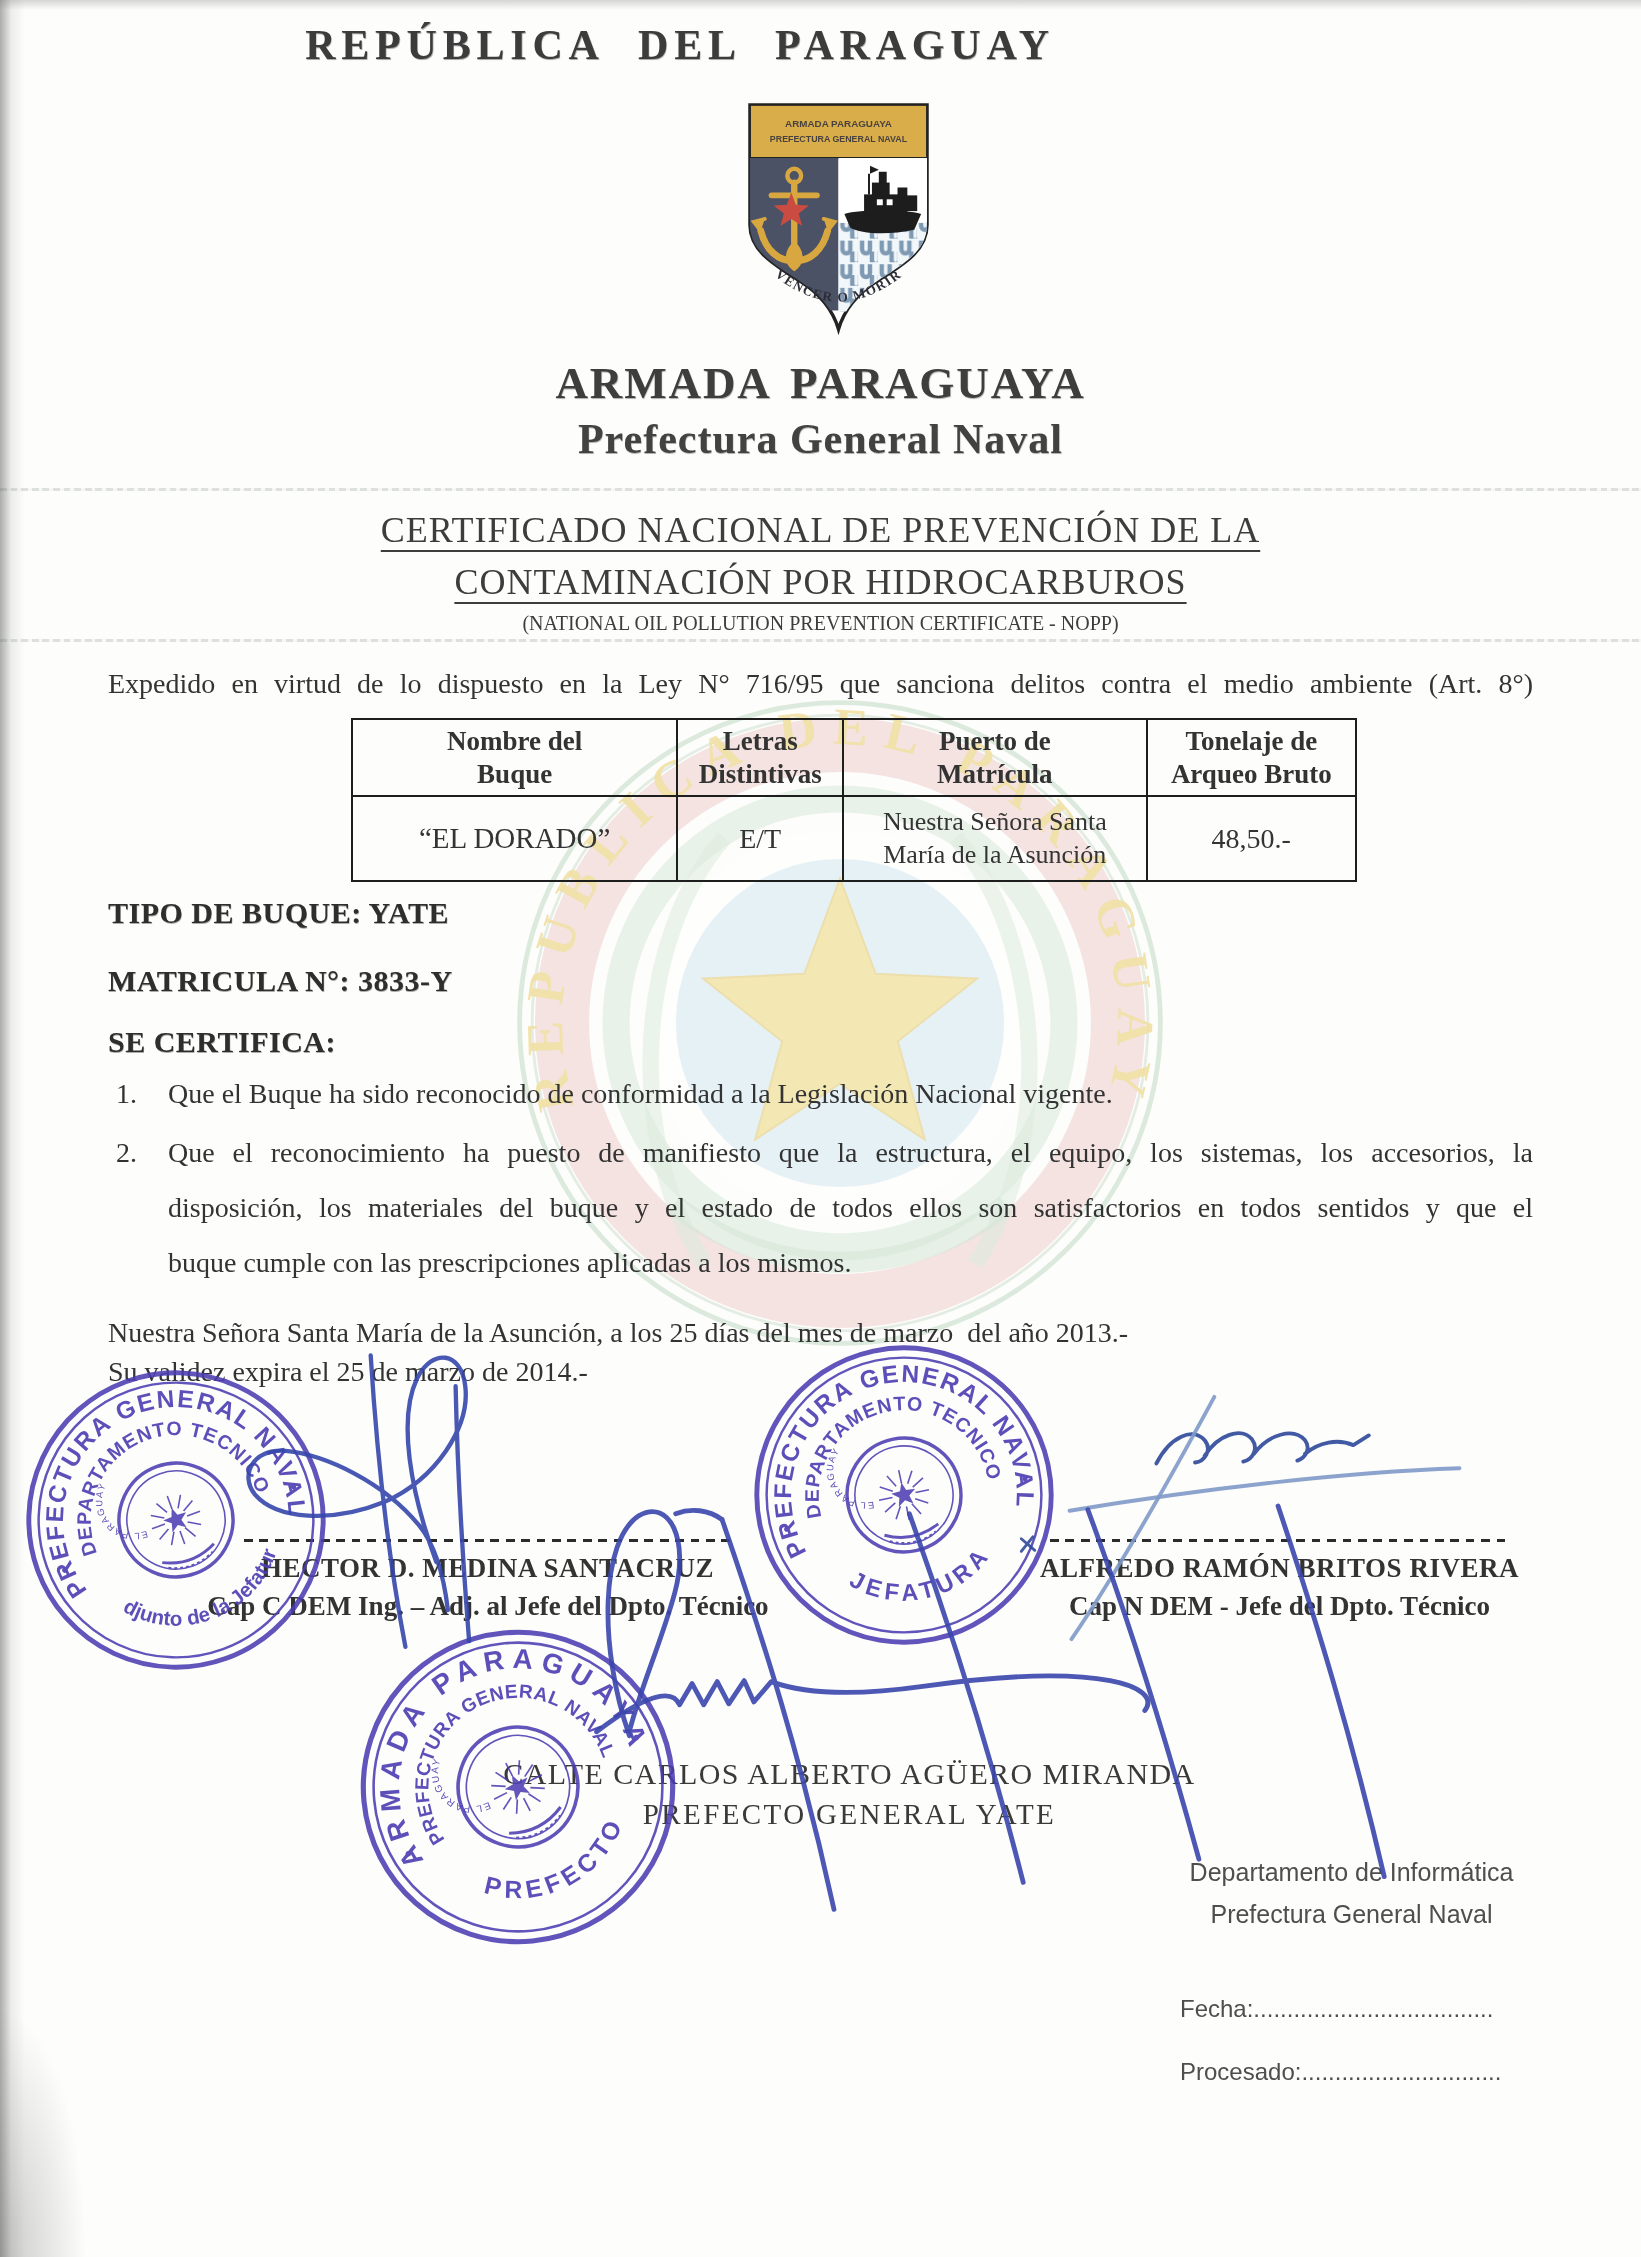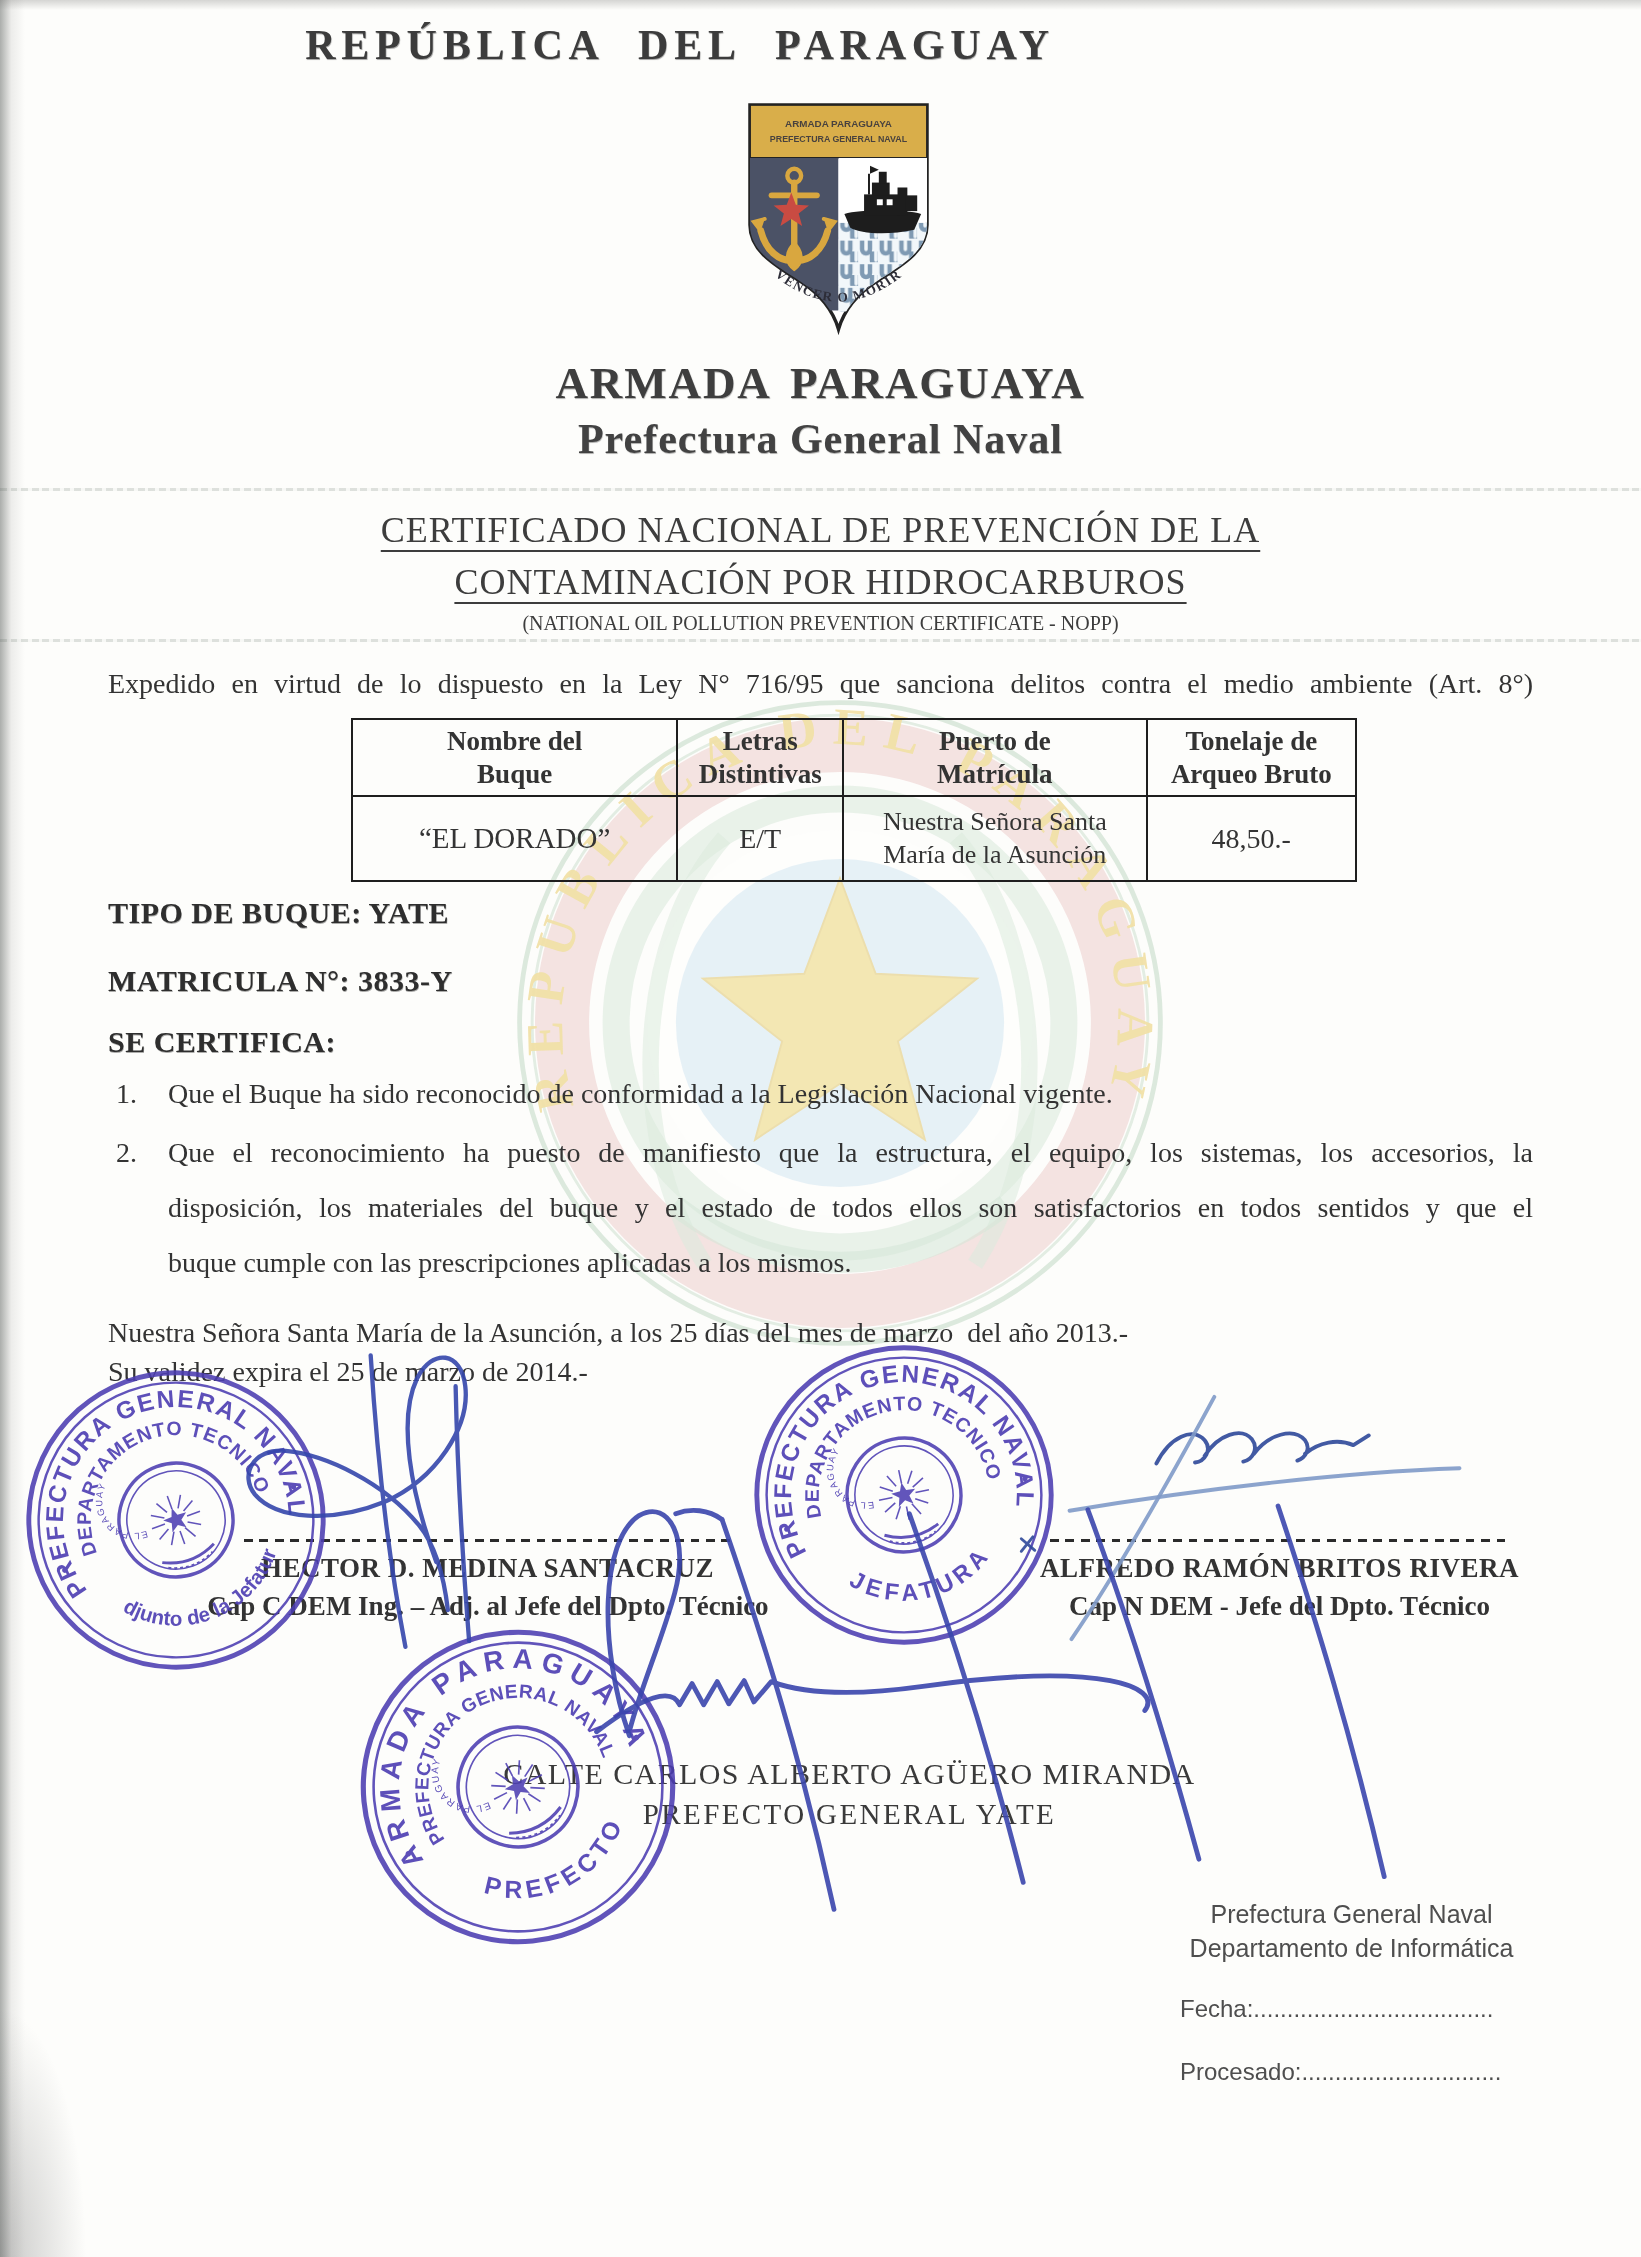--- a/index.html
+++ b/index.html
@@ -50,21 +50,21 @@
   
   .dash{height:2.9px;z-index:6;
     background:repeating-linear-gradient(90deg,#2b2b2b 0 8.7px,rgba(0,0,0,0) 8.7px 15.4px);}
   .sigName{font-size:27px;font-weight:bold;color:#333;z-index:5;letter-spacing:0.5px;}
   .sigTitle{font-size:27px;font-weight:bold;color:#333;z-index:5;}
   .cName{font-size:30px;color:#3a3a3a;letter-spacing:1.4px;z-index:5;}
   .cTitle{font-size:29px;color:#3a3a3a;letter-spacing:2.4px;z-index:5;}
   
   .foot{font-family:"Liberation Sans",sans-serif;color:#4e4e4e;z-index:4;}
   .footOrg{left:1110px;top:1900px;width:483px;font-size:25px;}
-  .footDept{left:1110px;top:1934px;width:483px;font-size:25px;}
+  .footDept{left:1110px;top:1858px;width:483px;font-size:25px;}
   .footFecha{left:1180px;top:1995px;font-size:24px;}
   .footProc{left:1180px;top:2058px;font-size:24px;}
   svg{overflow:visible;}
   .stampSvg{z-index:7;}
   .sigSvg{z-index:8;pointer-events:none;}
   .wmSvg{z-index:1;}
   .crestSvg{z-index:4;}
 </style>
 </head>
 <body>

